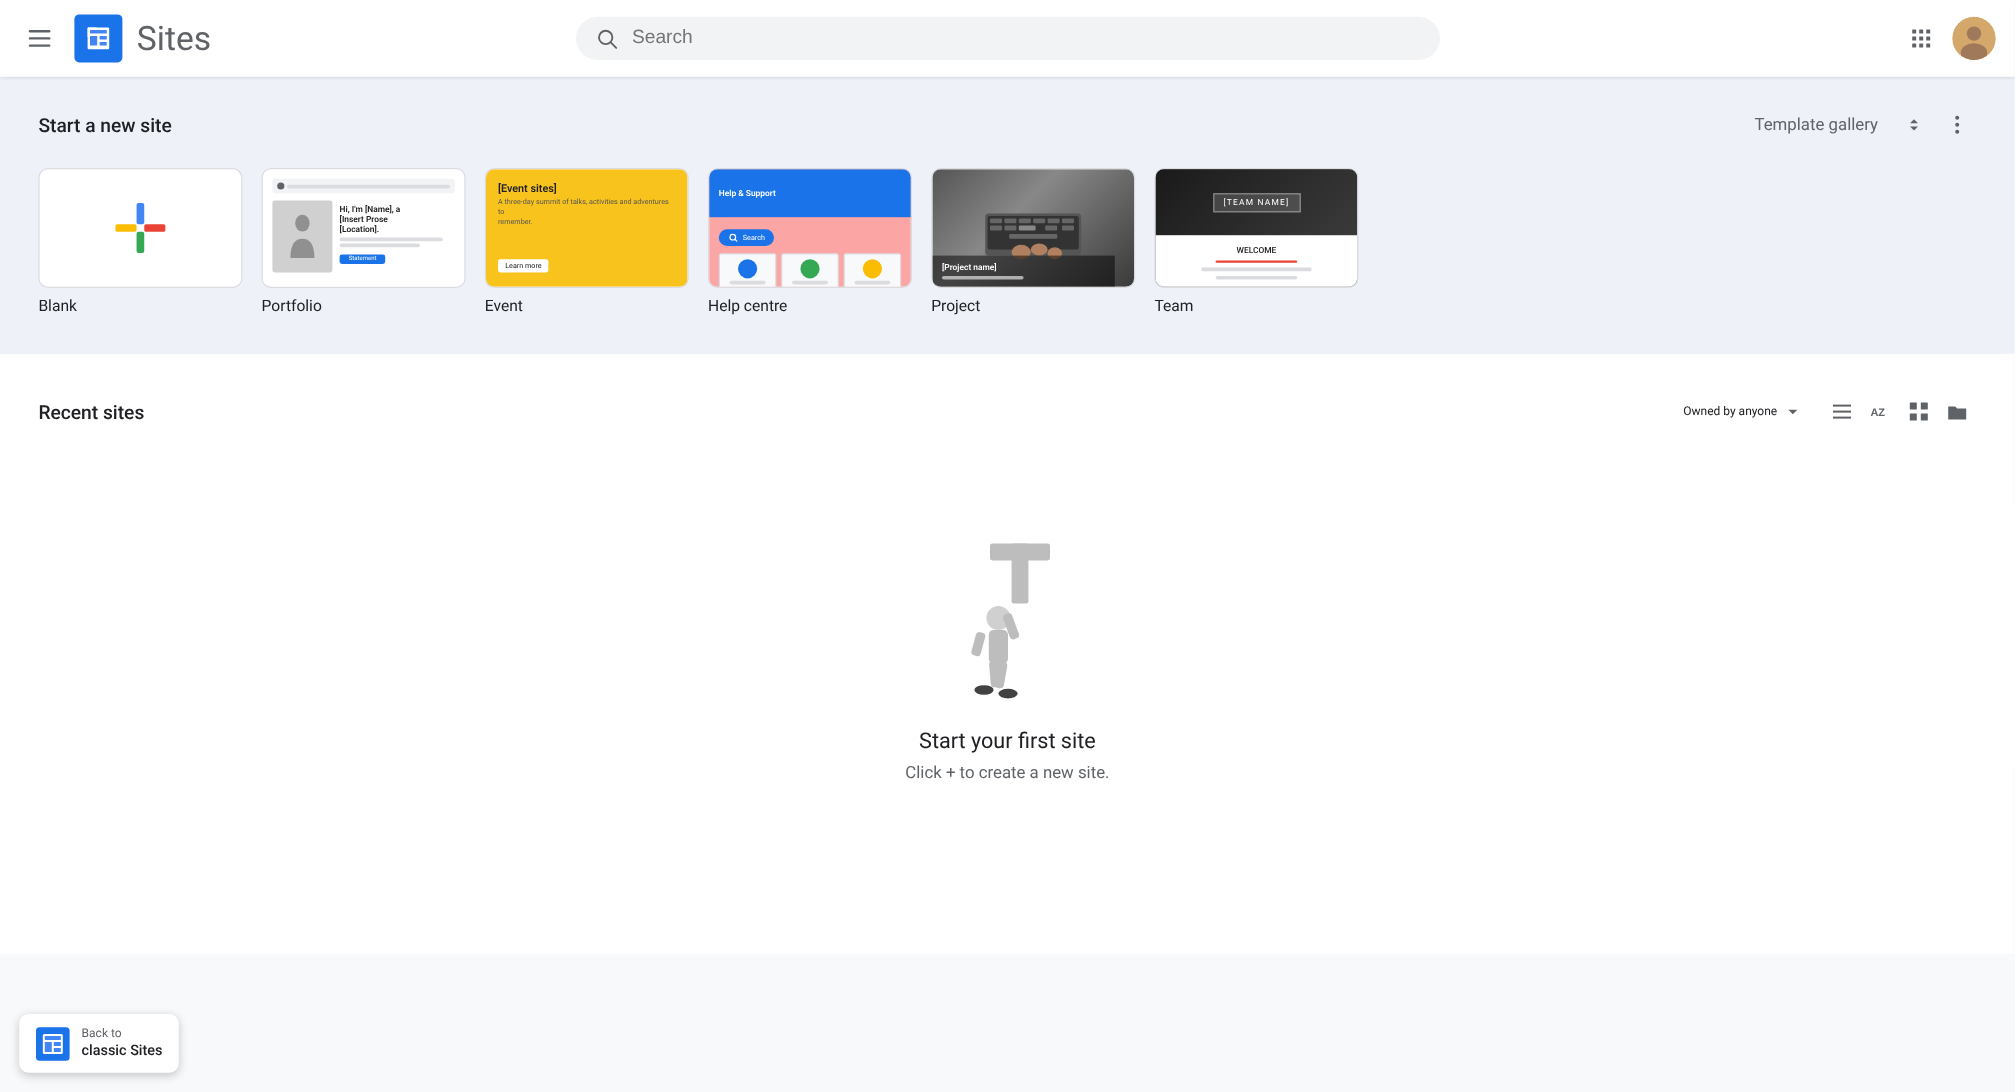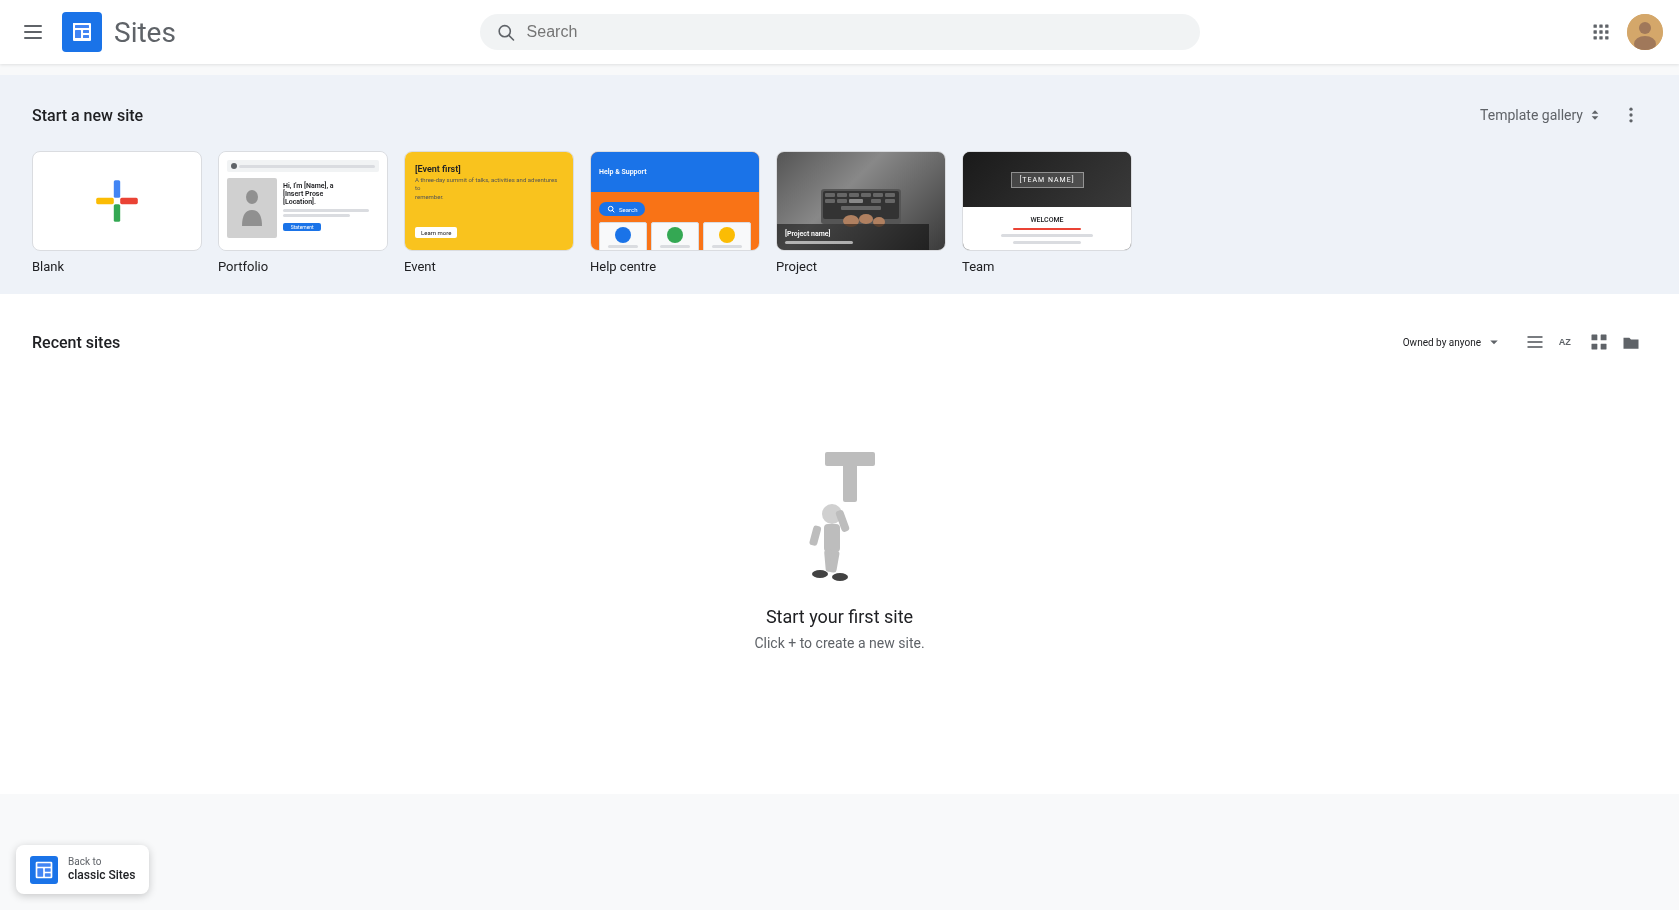--- a/index.html
+++ b/index.html
@@ -109,38 +109,37 @@
     
     .main {
       height: calc(910px - 64px);
       overflow-y: auto;
       background: #f8f9fa;
     }
 
     
     .template-section {
       background: #eef2f8;
-      padding: 24px 32px 20px;
-      margin-top: 11px;
+      padding: 24px 32px 32px;
     }
     .template-header {
       display: flex;
       align-items: center;
       justify-content: space-between;
       margin-bottom: 20px;
     }
     .section-title {
       font-size: 16px;
       color: #202124;
       font-weight: 500;
     }
     .template-gallery-btn {
       display: flex;
       align-items: center;
-      gap: 4px;
+      gap: 22px;
       font-size: 14px;
       color: #5f6368;
       cursor: pointer;
       padding: 6px 8px;
       border-radius: 4px;
     }
     .template-header-right {
       display: flex;
       align-items: center;
       gap: 4px;
@@ -247,21 +246,21 @@
     .event-btn {
       background: #fff;
       border-radius: 2px;
       padding: 2px 6px;
       font-size: 6px;
       color: #202124;
     }
 
     
     .help-thumb-content {
-      background: #f97316;
+      background: #fca5a5;
       width: 100%;
       height: 100%;
     }
     .help-hero {
       background: #1a73e8;
       height: 40px;
       display: flex;
       align-items: center;
       padding: 0 8px;
     }
@@ -575,21 +574,21 @@
             </div>
           </div>
         </div>
         <div class="template-label">Portfolio</div>
       </div>
 
       <div class="template-card">
         <div class="template-thumb">
           <div class="event-thumb-content">
             <div class="event-title-area">
-              <div class="event-label-text">[Event first]</div>
+              <div class="event-label-text">[Event sites]</div>
               <div class="event-sub-text">A three-day summit of talks, activities and adventures to<br>remember.</div>
             </div>
             <div class="event-btn-area">
               <div class="event-btn">Learn more</div>
             </div>
           </div>
         </div>
         <div class="template-label">Event</div>
       </div>
 

